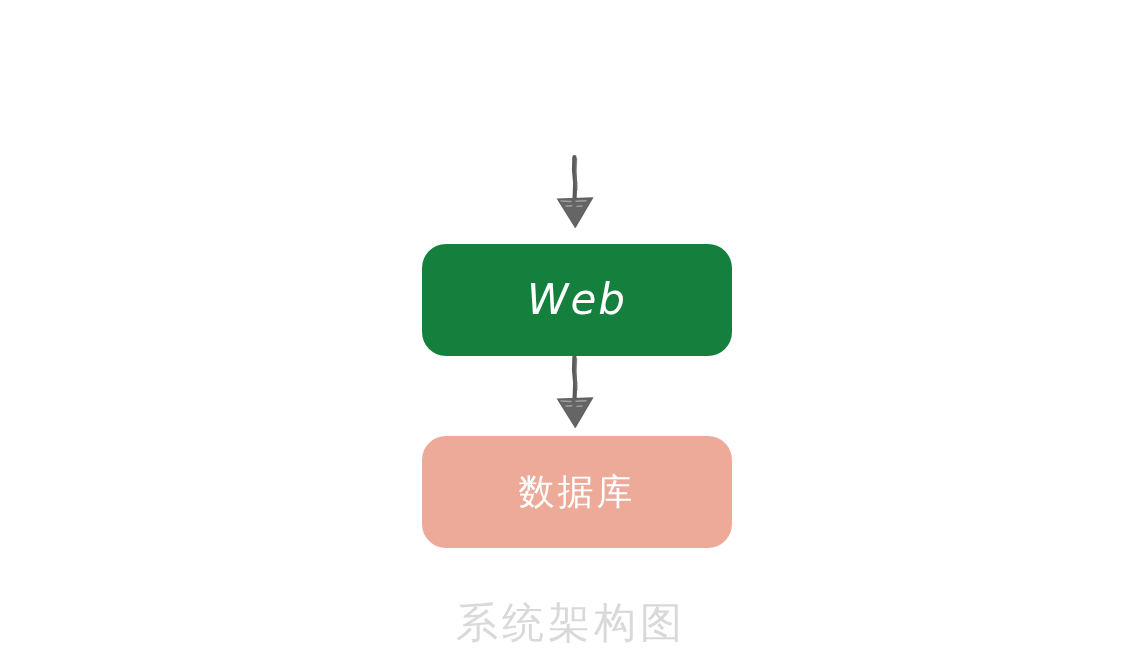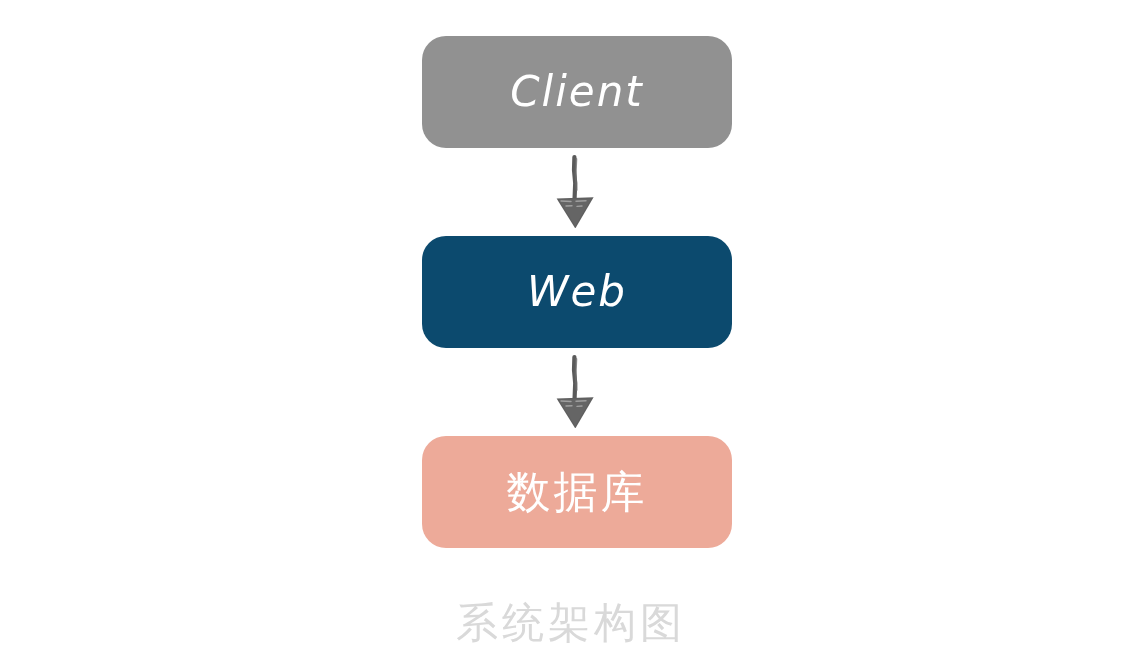--- a/index.html
+++ b/index.html
@@ -23,38 +23,38 @@
     left: 422px;
     width: 310px;
     height: 112px;
     border-radius: 24px;
     display: flex;
     align-items: center;
     justify-content: center;
     box-sizing: border-box;
   }
   .node-client { top: 36px;  background: #919191; }
-  .node-web    { top: 236px; background: #0c4a6e; }
+  .node-web    { top: 244px; background: #15803d; }
   .node-db     { top: 436px; background: #edaa99; }
 
   .node-label {
     color: #ffffff;
     font-family: "DejaVu Sans", "Liberation Sans", sans-serif;
     font-weight: 400;
     letter-spacing: 1px;
     line-height: 1;
     user-select: none;
   }
   .label-latin {
     font-size: 42px;
     font-style: italic;
     letter-spacing: 2px;
   }
   .label-cjk {
-    font-size: 44px;
+    font-size: 36px;
     letter-spacing: 3px;
   }
 
   .edge {
     position: absolute;
     left: 545px;
     width: 60px;
     height: 80px;
   }
   .edge-1 { top: 148px; }
@@ -73,23 +73,20 @@
     letter-spacing: 4px;
     line-height: 1.2;
     user-select: none;
   }
 </style>
 </head>
 <body>
 
 <div id="canvas">
 
-  <div class="node node-client">
-    <span class="node-label label-latin">Client</span>
-  </div>
 
   <div class="edge edge-1">
     <svg viewBox="0 0 60 80" xmlns="http://www.w3.org/2000/svg">
 
       <path d="M29.4 9 L29.0 22 L30.2 35 L29.6 50" stroke="#5a5a5a" stroke-width="4.2" fill="none" stroke-linecap="round"></path>
       <path d="M31.3 11 L30.6 26 L31.6 42" stroke="#6e6e6e" stroke-width="2" fill="none" stroke-linecap="round" opacity="0.75"></path>
 
       <path d="M11.6 50.5 L48.6 49.2 L30.3 80.5 Z" fill="#5f5f5f"></path>
       <path d="M13.6 51.6 L46.4 50.6 L30.2 78.0 Z" fill="#6a6a6a" opacity="0.55"></path>
       <path d="M16 53 L26 53.5 M31 53.2 L41 52.8 M21 58 L27 57.8 M32 58.4 L37 58" stroke="#cfcfcf" stroke-width="1.4" stroke-linecap="round" opacity="0.55"></path>

